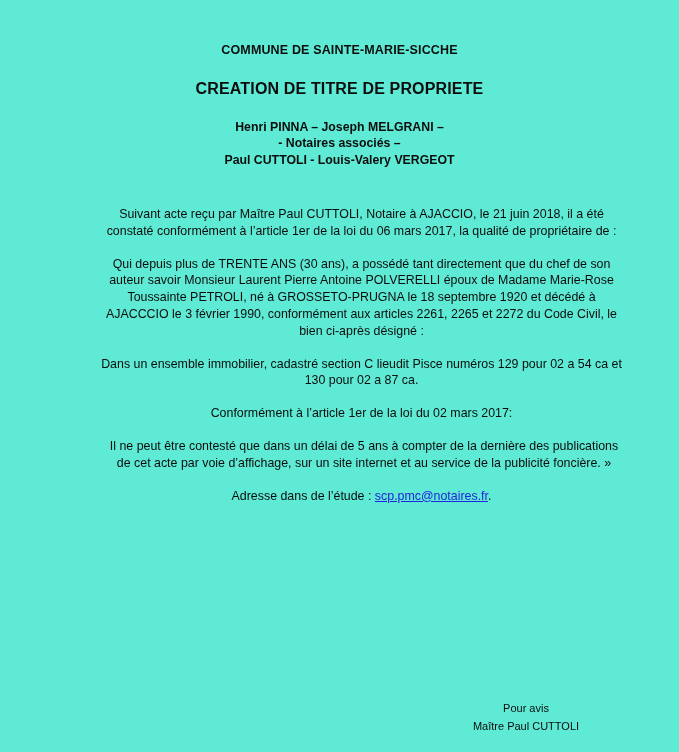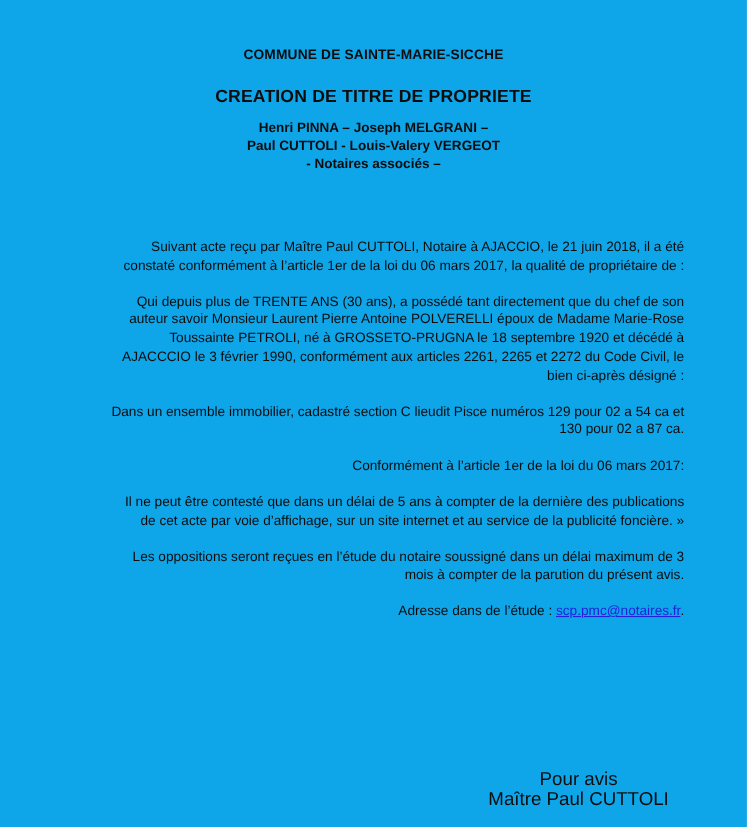--- a/index.html
+++ b/index.html
@@ -13,21 +13,21 @@
     height: 752px;
     overflow: hidden;
     font-family: "Liberation Sans", sans-serif;
     color: #0d0d0d;
     -webkit-font-smoothing: antialiased;
   }
   .page {
     position: relative;
     width: 679px;
     height: 752px;
-    background: #0ea5e9;
+    background: #5eead4;
     box-sizing: border-box;
   }
 
   
   .heading-block {
     padding-top: 43px;
     text-align: center;
   }
   .title-main {
     font-size: 12.5px;
@@ -36,97 +36,96 @@
     line-height: 1.2;
   }
   .title-sub {
     font-size: 16px;
     font-weight: bold;
     letter-spacing: 0.15px;
     margin-top: 21px;
     line-height: 1.2;
   }
   .notaries {
-    margin-top: 10px;
+    margin-top: 21px;
     font-size: 12.3px;
     font-weight: bold;
     line-height: 16.2px;
   }
   .notaries div { white-space: nowrap; }
 
   
   .body-block {
     position: absolute;
     left: 101px;
-    top: 216px;
+    top: 206px;
     width: 521px;
     font-size: 12.4px;
     line-height: 16.8px;
-    text-align: right;
+    text-align: center;
   }
   .para {
     margin: 0 0 16px 0;
   }
   .para.tight { margin-bottom: 0; }
   .para.quote {
     padding-left: 5px;
   }
   .nowrap-line { display: block; }
 
   
   .signature {
     position: absolute;
     left: 396px;
     top: 700px;
     width: 260px;
     text-align: center;
-    font-size: 17px;
+    font-size: 11px;
     line-height: 17.5px;
   }
 
   a.maillink {
     color: #2323dc;
     text-decoration: underline;
   }
 </style>
 </head>
 <body>
 
 <div class="page">
 
   <div class="heading-block">
     <div class="title-main">COMMUNE DE SAINTE-MARIE-SICCHE</div>
 
     <div class="title-sub">CREATION DE TITRE DE PROPRIETE</div>
 
     <div class="notaries">
       <div>Henri PINNA – Joseph MELGRANI –</div>
+      <div>- Notaires associés –</div>
       <div>Paul CUTTOLI - Louis-Valery VERGEOT</div>
-      <div>- Notaires associés –</div>
     </div>
   </div>
 
   <div class="body-block">
 
     <p class="para">Suivant acte reçu par Maître Paul CUTTOLI, Notaire à AJACCIO, le 21 juin 2018, il a été constaté conformément à l’article 1er de la loi du 06 mars 2017, la qualité de propriétaire de :</p>
 
 
     <p class="para">Qui depuis plus de TRENTE ANS (30 ans), a possédé tant directement que du chef de son auteur savoir Monsieur Laurent Pierre Antoine POLVERELLI époux de Madame Marie-Rose Toussainte PETROLI, né à GROSSETO-PRUGNA le 18 septembre 1920 et décédé à AJACCCIO le 3 février 1990, conformément aux articles 2261, 2265 et 2272 du Code Civil, le bien ci-après désigné :</p>
 
 
     <p class="para">
       <span class="nowrap-line">Dans un ensemble immobilier, cadastré section C lieudit Pisce numéros 129 pour 02 a 54 ca et 130 pour 02 a 87 ca.</span>
     </p>
 
-    <p class="para">Conformément à l’article 1er de la loi du 06 mars 2017:</p>
+    <p class="para">Conformément à l’article 1er de la loi du 02 mars 2017:</p>
 
 
     <p class="para quote">Il ne peut être contesté que dans un délai de 5 ans à compter de la dernière des publications de cet acte par voie d’affichage, sur un site internet et au service de la publicité foncière. »</p>
 
-    <p class="para">Les oppositions seront reçues en l’étude du notaire soussigné dans un délai maximum de 3 mois à compter de la parution du présent avis.</p>
 
     <p class="para tight">
       <span>Adresse dans de l’étude : </span><a class="maillink" href="#">scp.pmc@notaires.fr</a><span>.</span>
     </p>
 
   </div>
 
   <div class="signature">
     <div>Pour avis</div>
     <div>Maître Paul CUTTOLI</div>

